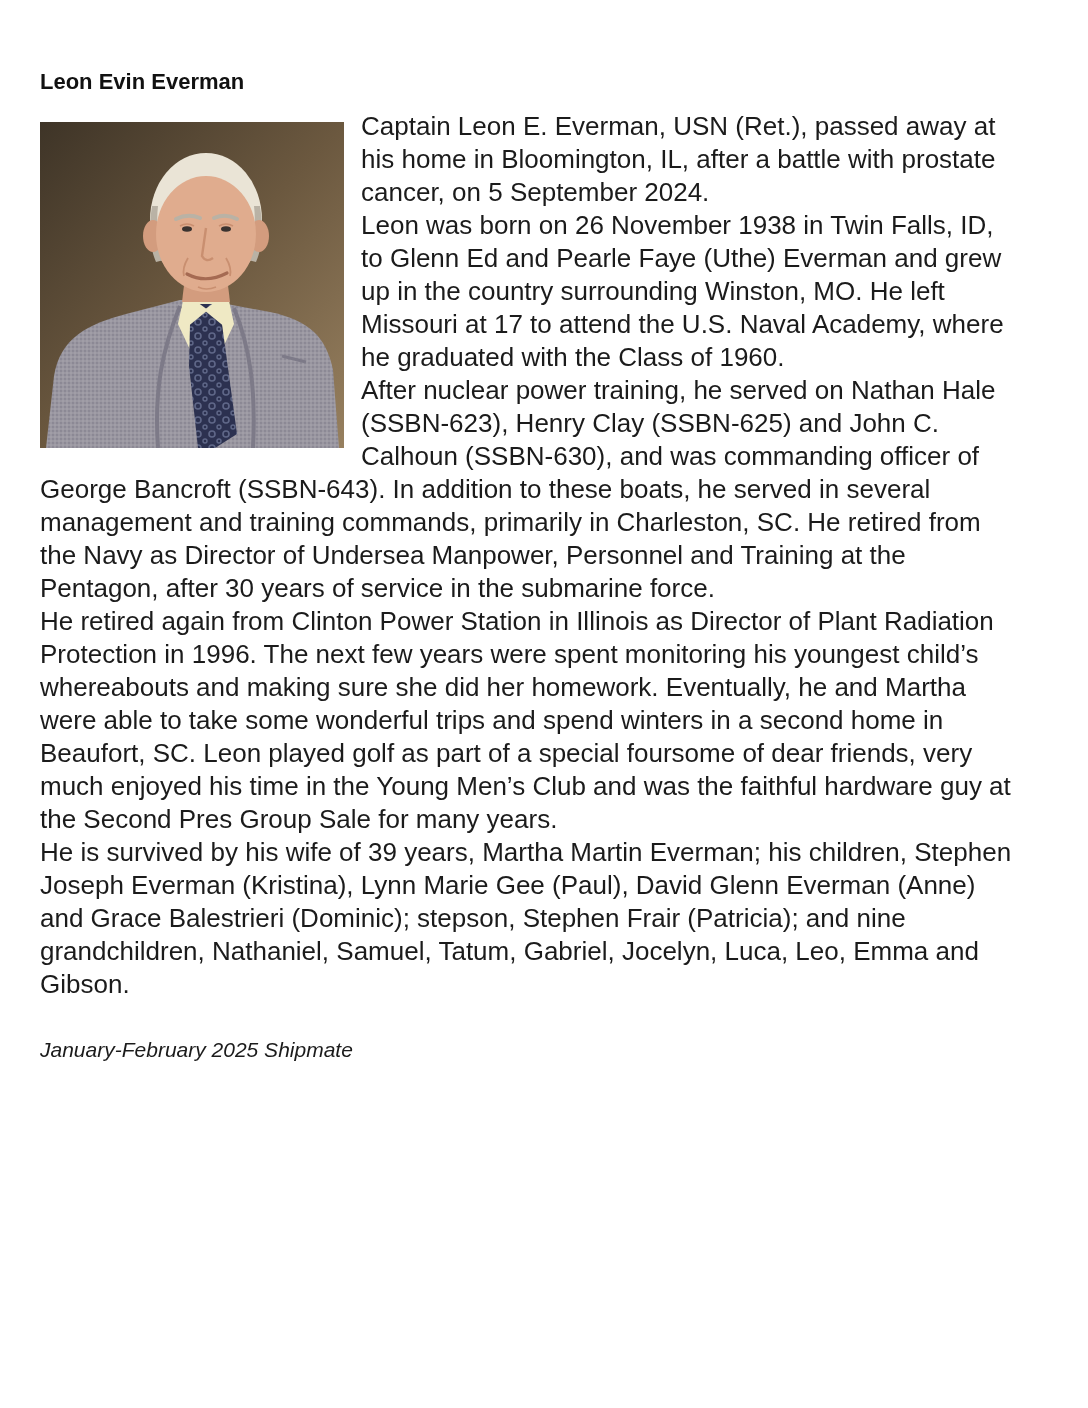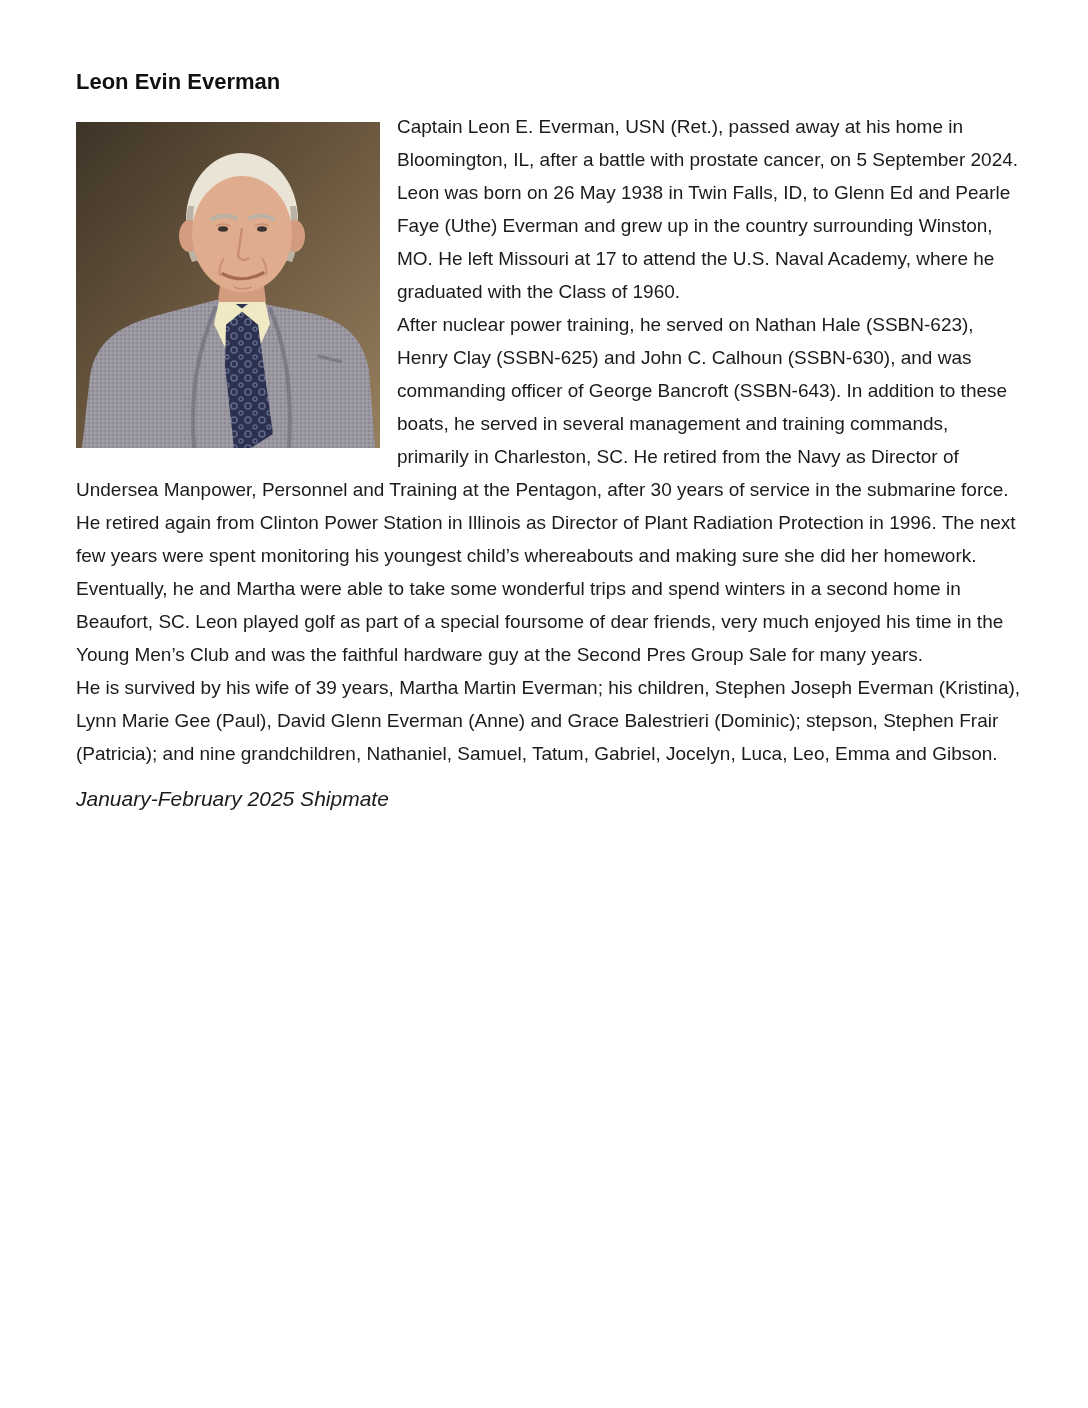--- a/index.html
+++ b/index.html
@@ -5,50 +5,50 @@
   * { margin: 0; padding: 0; box-sizing: border-box; }
   html, body { background: #ffffff; }
   body { font-family: "Liberation Sans", sans-serif; }
 
   .page {
     position: relative;
     width: 1088px;
     min-height: 1408px;
     margin: 0 auto;
     background: #ffffff;
-    padding: 68px 66px 40px 76px;
+    padding: 68px 66px 40px 40px;
     color: #1b1b1b;
   }
 
   .doc-title {
     font-size: 22px;
     font-weight: bold;
     line-height: 27px;
     color: #111111;
     margin-bottom: 15px;
   }
 
-  .article-body { font-size: 19px; line-height: 33px; }
+  .article-body { font-size: 26px; line-height: 33px; }
 
   .portrait {
     float: left;
     width: 304px;
     height: 326px;
     margin: 12px 17px 6px 0;
     overflow: hidden;
   }
   .portrait svg { display: block; width: 304px; height: 326px; }
 
   .article-body p { margin: 0; }
 
   .source-line {
     font-size: 21px;
     line-height: 33px;
     font-style: italic;
-    margin-top: 12px;
+    margin-top: 32px;
     clear: both;
   }
 </style>
 </head>
 <body>
 
 <div class="page">
 
   <h1 class="doc-title">Leon Evin Everman</h1>
 
@@ -112,21 +112,21 @@
         <path d="M166,106 L162,134 Q166,141 173,136" fill="none" stroke-width="2.4" stroke="#c98f70"></path>
 
         <path d="M148,136 Q142,146 144,154" fill="none" stroke-width="1.8" stroke="#c98f70"></path>
         <path d="M186,136 Q192,146 190,154" fill="none" stroke-width="1.8" stroke="#c98f70"></path>
         <path d="M147,152 Q166,162 187,151" fill="none" stroke-width="3.2" stroke-linecap="round" stroke="#a56a52"></path>
         <path d="M158,165 Q166,169 176,165" fill="none" stroke-width="1.6" stroke="#c98f70"></path>
       </svg>
     </figure>
 
     <p>Captain Leon E. Everman, USN (Ret.), passed away at his home in Bloomington, IL, after a battle with prostate cancer, on 5 September 2024.</p>
-    <p>Leon was born on 26 May 1938 in Twin Falls, ID, to Glenn Ed and Pearle Faye (Uthe) Everman and grew up in the country surrounding Winston, MO. He left Missouri at 17 to attend the U.S. Naval Academy, where he graduated with the Class of 1960.</p>
+    <p>Leon was born on 26 November 1938 in Twin Falls, ID, to Glenn Ed and Pearle Faye (Uthe) Everman and grew up in the country surrounding Winston, MO. He left Missouri at 17 to attend the U.S. Naval Academy, where he graduated with the Class of 1960.</p>
     <p>After nuclear power training, he served on Nathan Hale (SSBN-623), Henry Clay (SSBN-625) and John C. Calhoun (SSBN-630), and was commanding officer of George Bancroft (SSBN-643). In addition to these boats, he served in several management and training commands, primarily in Charleston, SC. He retired from the Navy as Director of Undersea Manpower, Personnel and Training at the Pentagon, after 30 years of service in the submarine force.</p>
     <p>He retired again from Clinton Power Station in Illinois as Director of Plant Radiation Protection in 1996. The next few years were spent monitoring his youngest child’s whereabouts and making sure she did her homework. Eventually, he and Martha were able to take some wonderful trips and spend winters in a second home in Beaufort, SC. Leon played golf as part of a special foursome of dear friends, very much enjoyed his time in the Young Men’s Club and was the faithful hardware guy at the Second Pres Group Sale for many years.</p>
     <p>He is survived by his wife of 39 years, Martha Martin Everman; his children, Stephen Joseph Everman (Kristina), Lynn Marie Gee (Paul), David Glenn Everman (Anne) and Grace Balestrieri (Dominic); stepson, Stephen Frair (Patricia); and nine grandchildren, Nathaniel, Samuel, Tatum, Gabriel, Jocelyn, Luca, Leo, Emma and Gibson.</p>
   </div>
 
   <p class="source-line">January-February 2025 Shipmate</p>
 
 </div>
 
 </body></html>

